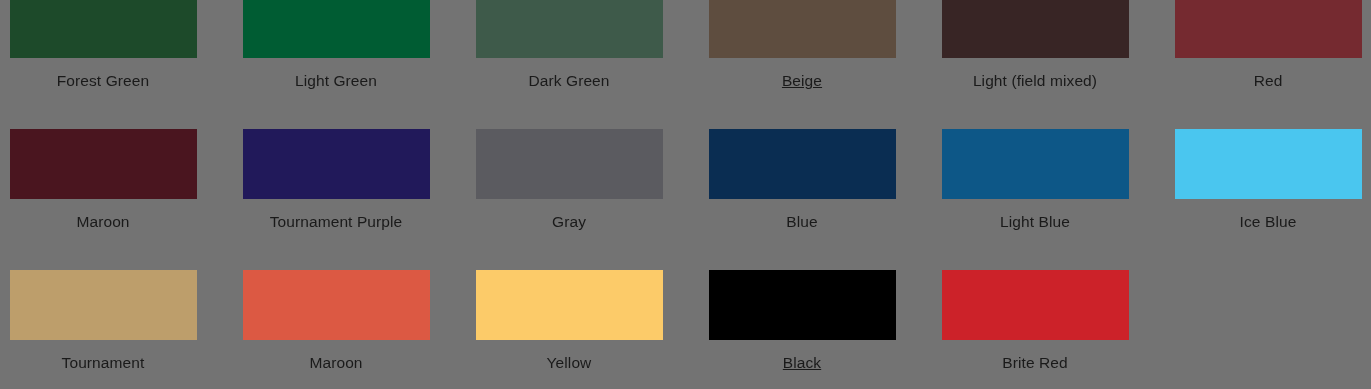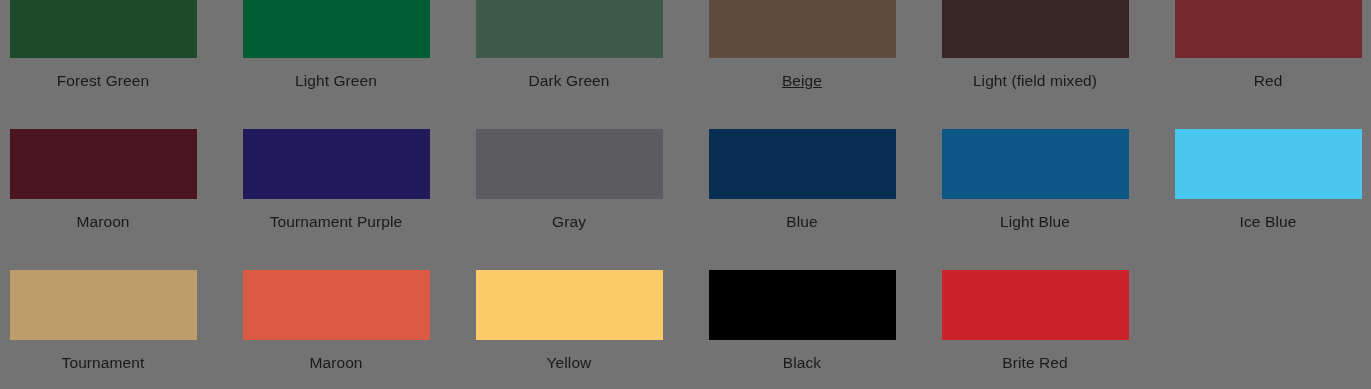--- a/index.html
+++ b/index.html
@@ -111,20 +111,20 @@
       <div class="swatch-cell">
         <div class="swatch-chip" style="background: rgb(220, 89, 67);"></div>
         <div class="swatch-label" style="color: rgb(26, 26, 26);">Maroon</div>
       </div>
       <div class="swatch-cell">
         <div class="swatch-chip" style="background: rgb(252, 203, 105);"></div>
         <div class="swatch-label" style="color: rgb(26, 26, 26);">Yellow</div>
       </div>
       <div class="swatch-cell">
         <div class="swatch-chip" style="background: rgb(0, 0, 0);"></div>
-        <div class="swatch-label" style="color: rgb(26, 26, 26);">Black</div>
+        <div class="swatch-label" style="color: rgb(26, 26, 26); text-decoration: underline;">Black</div>
       </div>
       <div class="swatch-cell">
         <div class="swatch-chip" style="background: rgb(204, 34, 41);"></div>
         <div class="swatch-label" style="color: rgb(26, 26, 26);">Brite Red</div>
       </div>
     </div>
 </div>
 
 </body></html>

